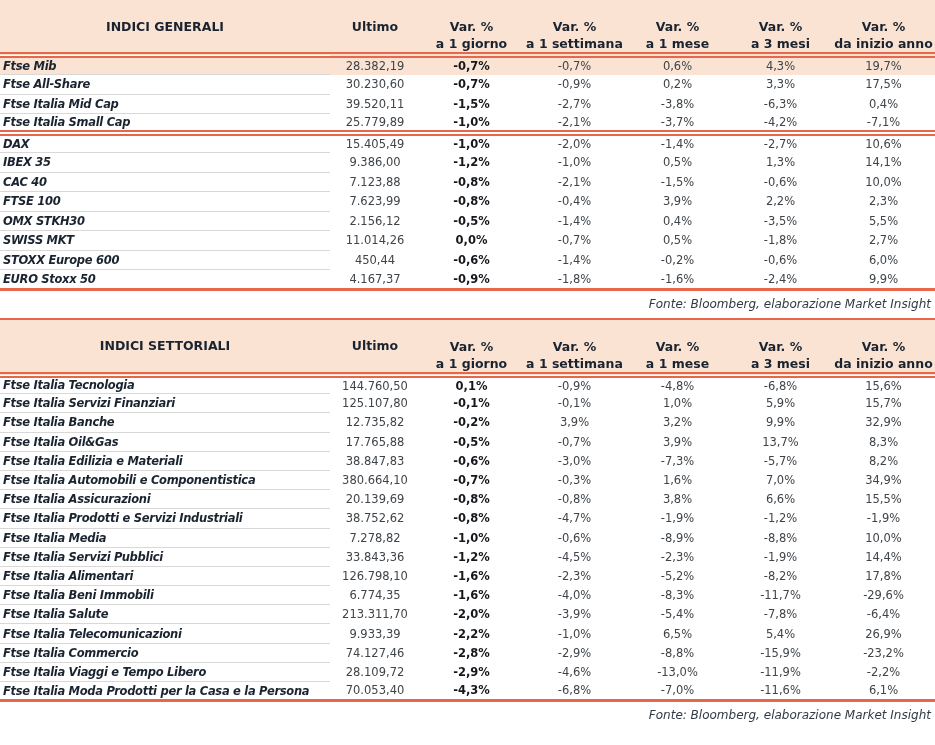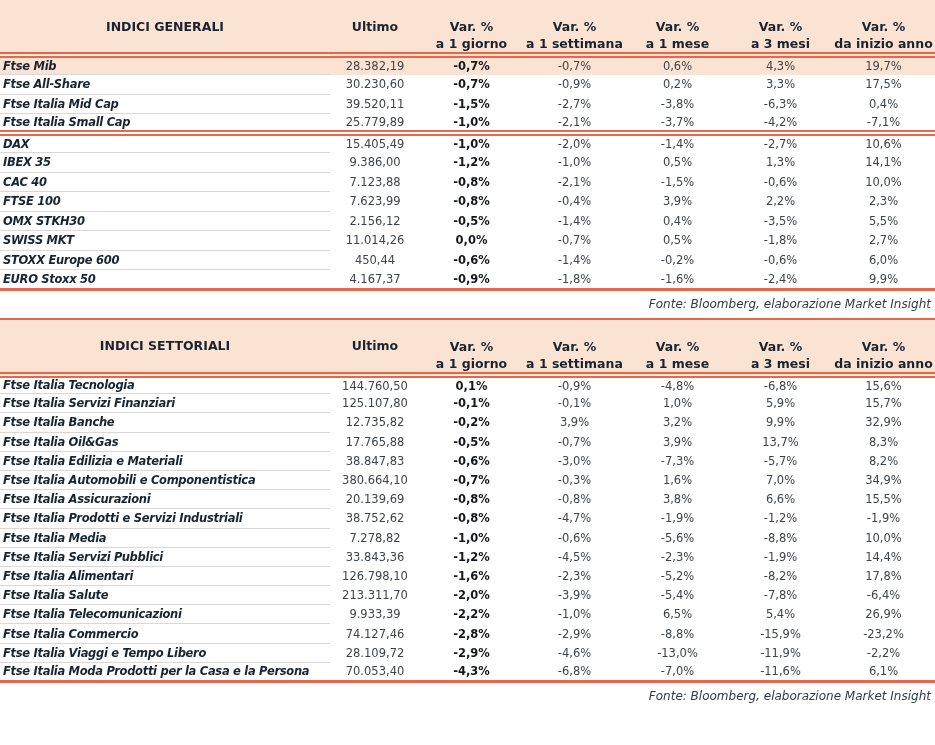--- a/index.html
+++ b/index.html
@@ -324,21 +324,21 @@
           <td class="c-val">-4,7%</td>
           <td class="c-val">-1,9%</td>
           <td class="c-val">-1,2%</td>
           <td class="c-val">-1,9%</td>
         </tr>
         <tr>
           <td class="c-name">Ftse Italia Media</td>
           <td class="c-val c-ultimo">7.278,82</td>
           <td class="c-val c-day">-1,0%</td>
           <td class="c-val">-0,6%</td>
-          <td class="c-val">-5,6%</td>
+          <td class="c-val">-8,9%</td>
           <td class="c-val">-8,8%</td>
           <td class="c-val">10,0%</td>
         </tr>
         <tr>
           <td class="c-name">Ftse Italia Servizi Pubblici</td>
           <td class="c-val c-ultimo">33.843,36</td>
           <td class="c-val c-day">-1,2%</td>
           <td class="c-val">-4,5%</td>
           <td class="c-val">-2,3%</td>
           <td class="c-val">-1,9%</td>
@@ -347,20 +347,29 @@
         <tr>
           <td class="c-name">Ftse Italia Alimentari</td>
           <td class="c-val c-ultimo">126.798,10</td>
           <td class="c-val c-day">-1,6%</td>
           <td class="c-val">-2,3%</td>
           <td class="c-val">-5,2%</td>
           <td class="c-val">-8,2%</td>
           <td class="c-val">17,8%</td>
         </tr>
         <tr>
+          <td class="c-name">Ftse Italia Beni Immobili</td>
+          <td class="c-val c-ultimo">6.774,35</td>
+          <td class="c-val c-day">-1,6%</td>
+          <td class="c-val">-4,0%</td>
+          <td class="c-val">-8,3%</td>
+          <td class="c-val">-11,7%</td>
+          <td class="c-val">-29,6%</td>
+        </tr>
+        <tr>
           <td class="c-name">Ftse Italia Salute</td>
           <td class="c-val c-ultimo">213.311,70</td>
           <td class="c-val c-day">-2,0%</td>
           <td class="c-val">-3,9%</td>
           <td class="c-val">-5,4%</td>
           <td class="c-val">-7,8%</td>
           <td class="c-val">-6,4%</td>
         </tr>
         <tr>
           <td class="c-name">Ftse Italia Telecomunicazioni</td>

